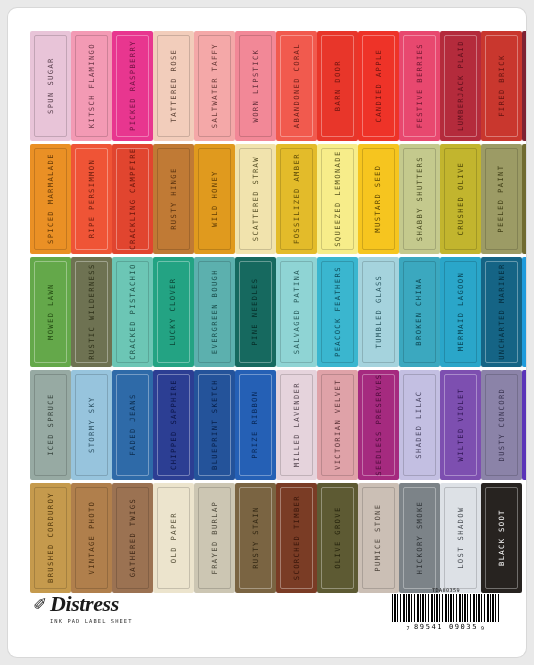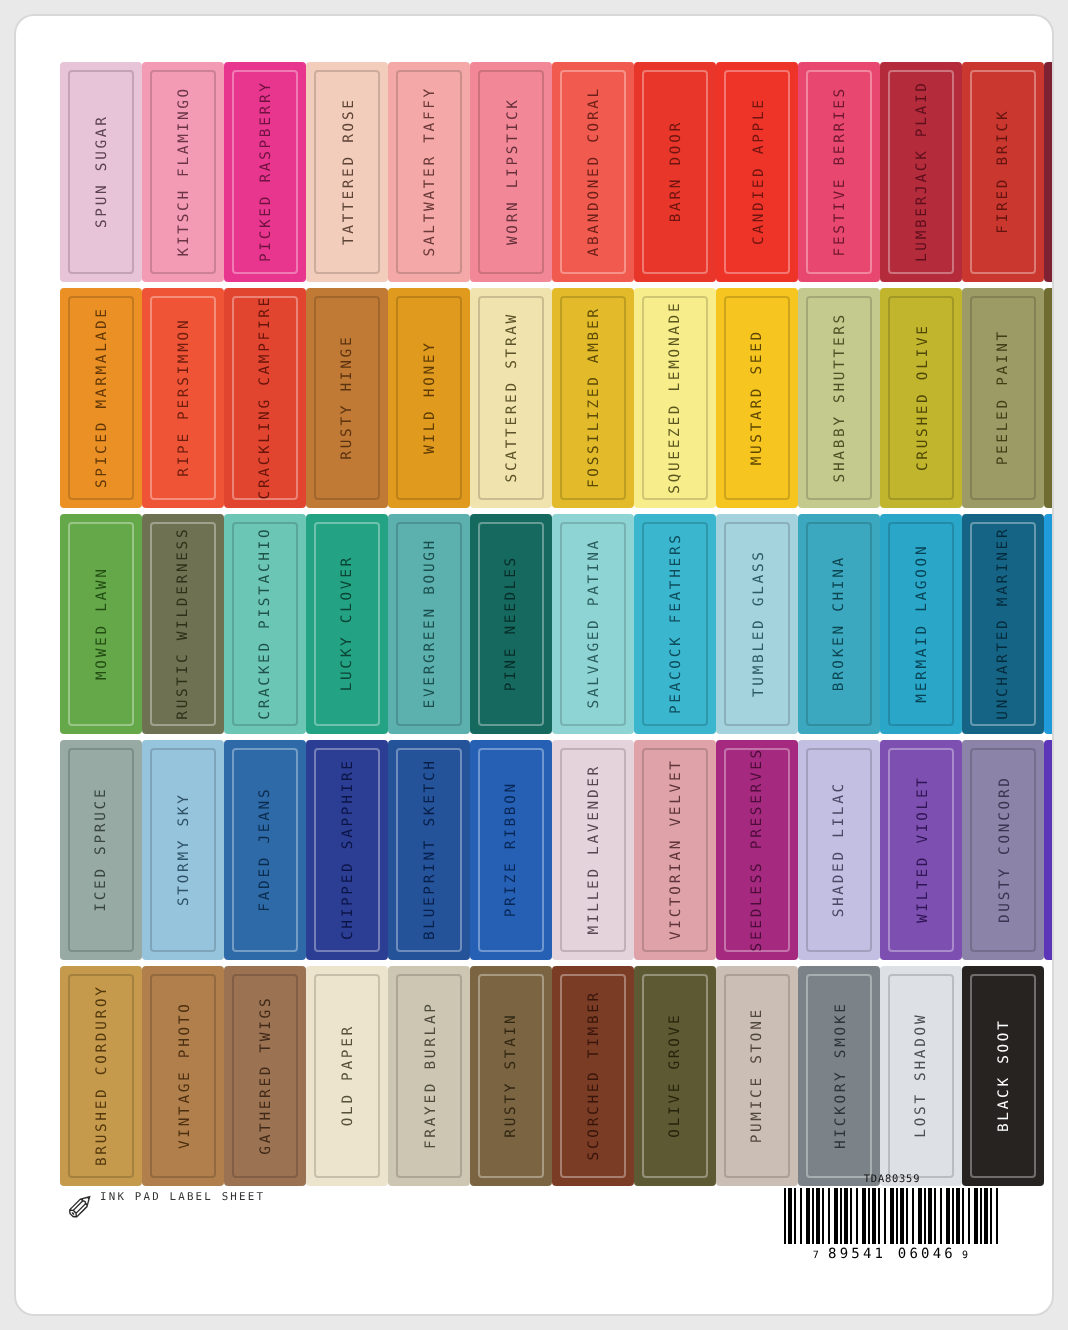--- a/index.html
+++ b/index.html
@@ -600,30 +600,31 @@
         <div class="cell">
             <div class="swatch no-inner" style="background: rgb(255, 255, 255);"></div>
           </div>
       </div>
     </div>
 
     <div class="footer">
 
       <div class="brand-distress">
         <span class="distress-mark">✐</span>
+        <div class="distress-wordmark">Distress</div>
         <div class="distress-sub">INK PAD LABEL SHEET</div>
       </div>
 
 
       <div class="barcode-wrap">
         <div class="barcode-sku">TDA80359</div>
         <div class="barcode-bars"></div>
         <div class="barcode-digits">
           <span class="side">7</span>
-          <span>89541 06046</span>
+          <span>89541 09035</span>
           <span class="side">9</span>
         </div>
       </div>
 
     </div>
 
   </div>
 </div>
 
 </body></html>

